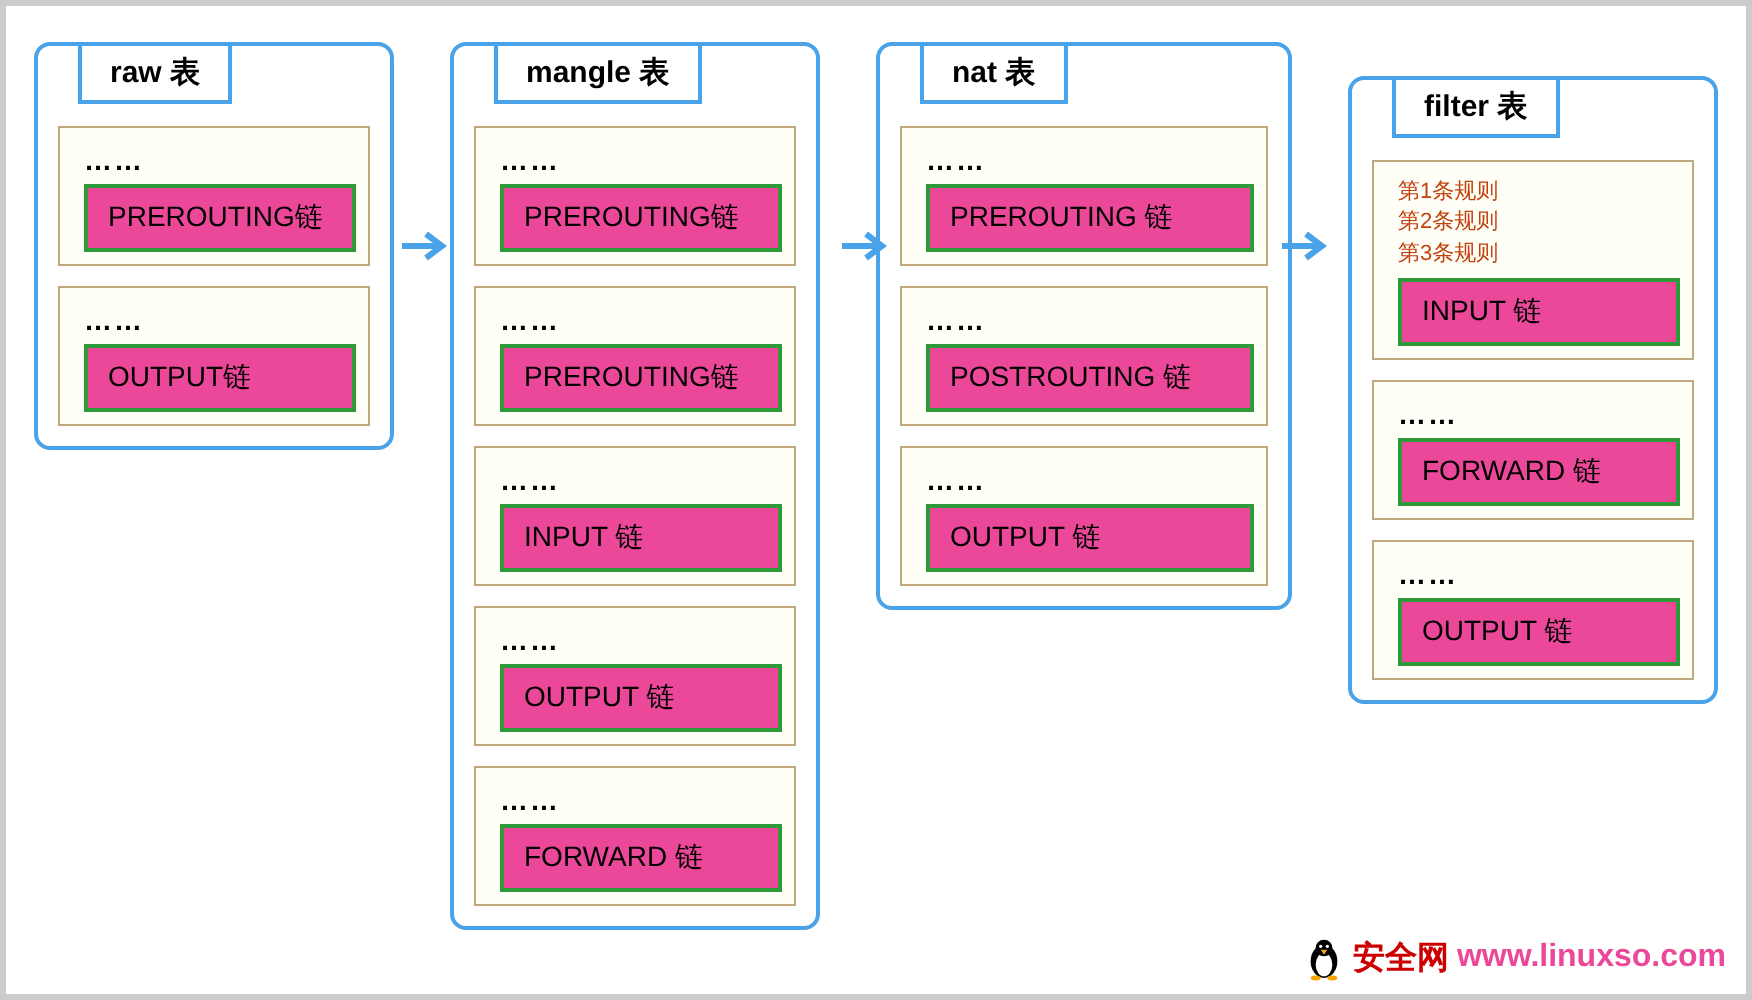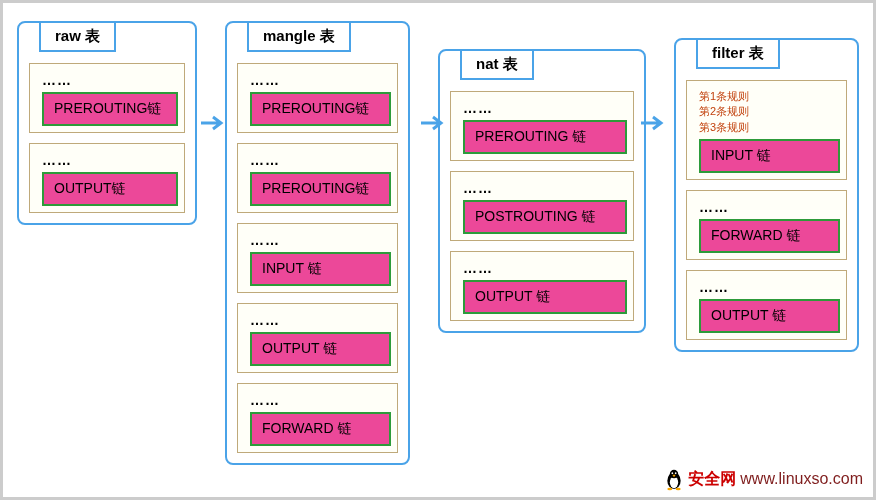--- a/index.html
+++ b/index.html
@@ -124,21 +124,21 @@
     <div class="chain-container">
       <div class="dots">……</div>
       <div class="chain-label">OUTPUT 链</div>
     </div>
     <div class="chain-container">
       <div class="dots">……</div>
       <div class="chain-label">FORWARD 链</div>
     </div>
   </div>
 
-  <div class="table-box" style="width:216px;margin-top:28px;">
+  <div class="table-box" style="width:216px;">
     <div class="table-title">nat 表</div>
     <div class="chain-container">
       <div class="dots">……</div>
       <div class="chain-label">PREROUTING 链</div>
     </div>
     <div class="chain-container">
       <div class="dots">……</div>
       <div class="chain-label">POSTROUTING 链</div>
     </div>
     <div class="chain-container">
@@ -190,14 +190,14 @@
     <ellipse cx="12" cy="16" rx="8" ry="10" fill="#000"></ellipse>
     <ellipse cx="12" cy="18" rx="5" ry="7" fill="#fff"></ellipse>
     <circle cx="12" cy="8" r="5" fill="#000"></circle>
     <circle cx="10" cy="7" r="1" fill="#fff"></circle>
     <circle cx="14" cy="7" r="1" fill="#fff"></circle>
     <path d="M10 9 L14 9 L12 12 Z" fill="#f7a500"></path>
     <ellipse cx="7" cy="26" rx="3" ry="1.5" fill="#f7a500"></ellipse>
     <ellipse cx="17" cy="26" rx="3" ry="1.5" fill="#f7a500"></ellipse>
   </svg>
   <span style="color:#c00;font-weight:bold;">安全网</span>
-  <span style="color:#7f1d1d;">www.linuxso.com</span>
+  <span style="color:#ec4899;font-weight:bold;">www.linuxso.com</span>
 </div>
 
 </body></html>

